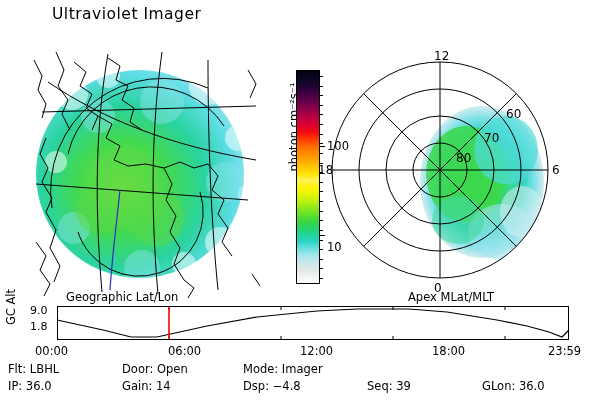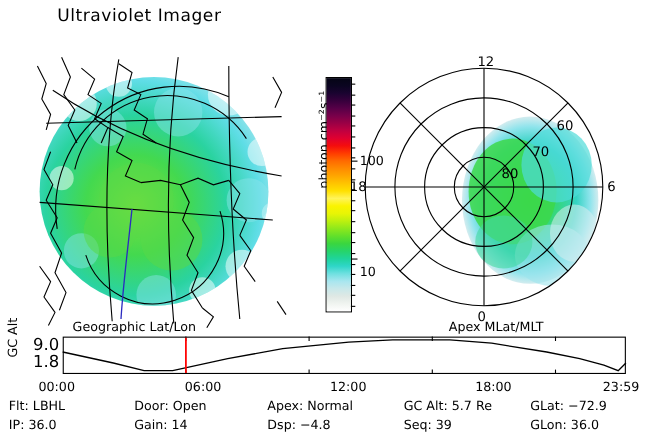--- a/index.html
+++ b/index.html
@@ -35,21 +35,21 @@
   .cb-tick{position:absolute;left:47px;width:6px;height:1px;background:#000;}
   .cb-lab{position:absolute;left:55px;font-size:11.5px;white-space:nowrap;transform:translateY(-50%);}
 
   
   #orbit{left:0;top:292px;width:600px;height:54px;}
   #gcalt-label{
     position:absolute;left:-18px;top:8px;width:58px;
     transform:rotate(-90deg);transform-origin:center center;
     font-size:11.5px;text-align:center;white-space:nowrap;
   }
-  .ax-lab{position:absolute;font-size:15px;white-space:nowrap;}
+  .ax-lab{position:absolute;font-size:11px;white-space:nowrap;}
   #lab-90{left:30px;top:12px;}
   #lab-18{left:30px;top:28px;}
   #geo-title{left:66px;top:-2px;font-size:11.5px;}
   #mlt-title{left:408px;top:-2px;font-size:11.5px;}
 
   
   #time-axis{left:0;top:344px;width:600px;height:16px;}
   #time-axis span{position:absolute;font-size:11.5px;white-space:nowrap;}
 
   
@@ -251,19 +251,17 @@
   <span style="left:300px">12:00</span>
   <span style="left:432px">18:00</span>
   <span style="left:548px">23:59</span>
 </div>
 
 <div id="status" class="abs">
   <span class="r0 c0">Flt: LBHL</span>
   <span class="r1 c0">IP: 36.0</span>
   <span class="r0 c1">Door: Open</span>
   <span class="r1 c1">Gain: 14</span>
-  <span class="r0 c2">Apex: Normal</span>
+  <span class="r0 c2">Mode: Imager</span>
   <span class="r1 c2">Dsp:   −4.8</span>
-  <span class="r0 c3">GC Alt: 5.7 Re</span>
   <span class="r1 c3">Seq: 39</span>
-  <span class="r0 c4">GLat: −72.9</span>
   <span class="r1 c4">GLon:  36.0</span>
 </div>
 
 </body></html>

